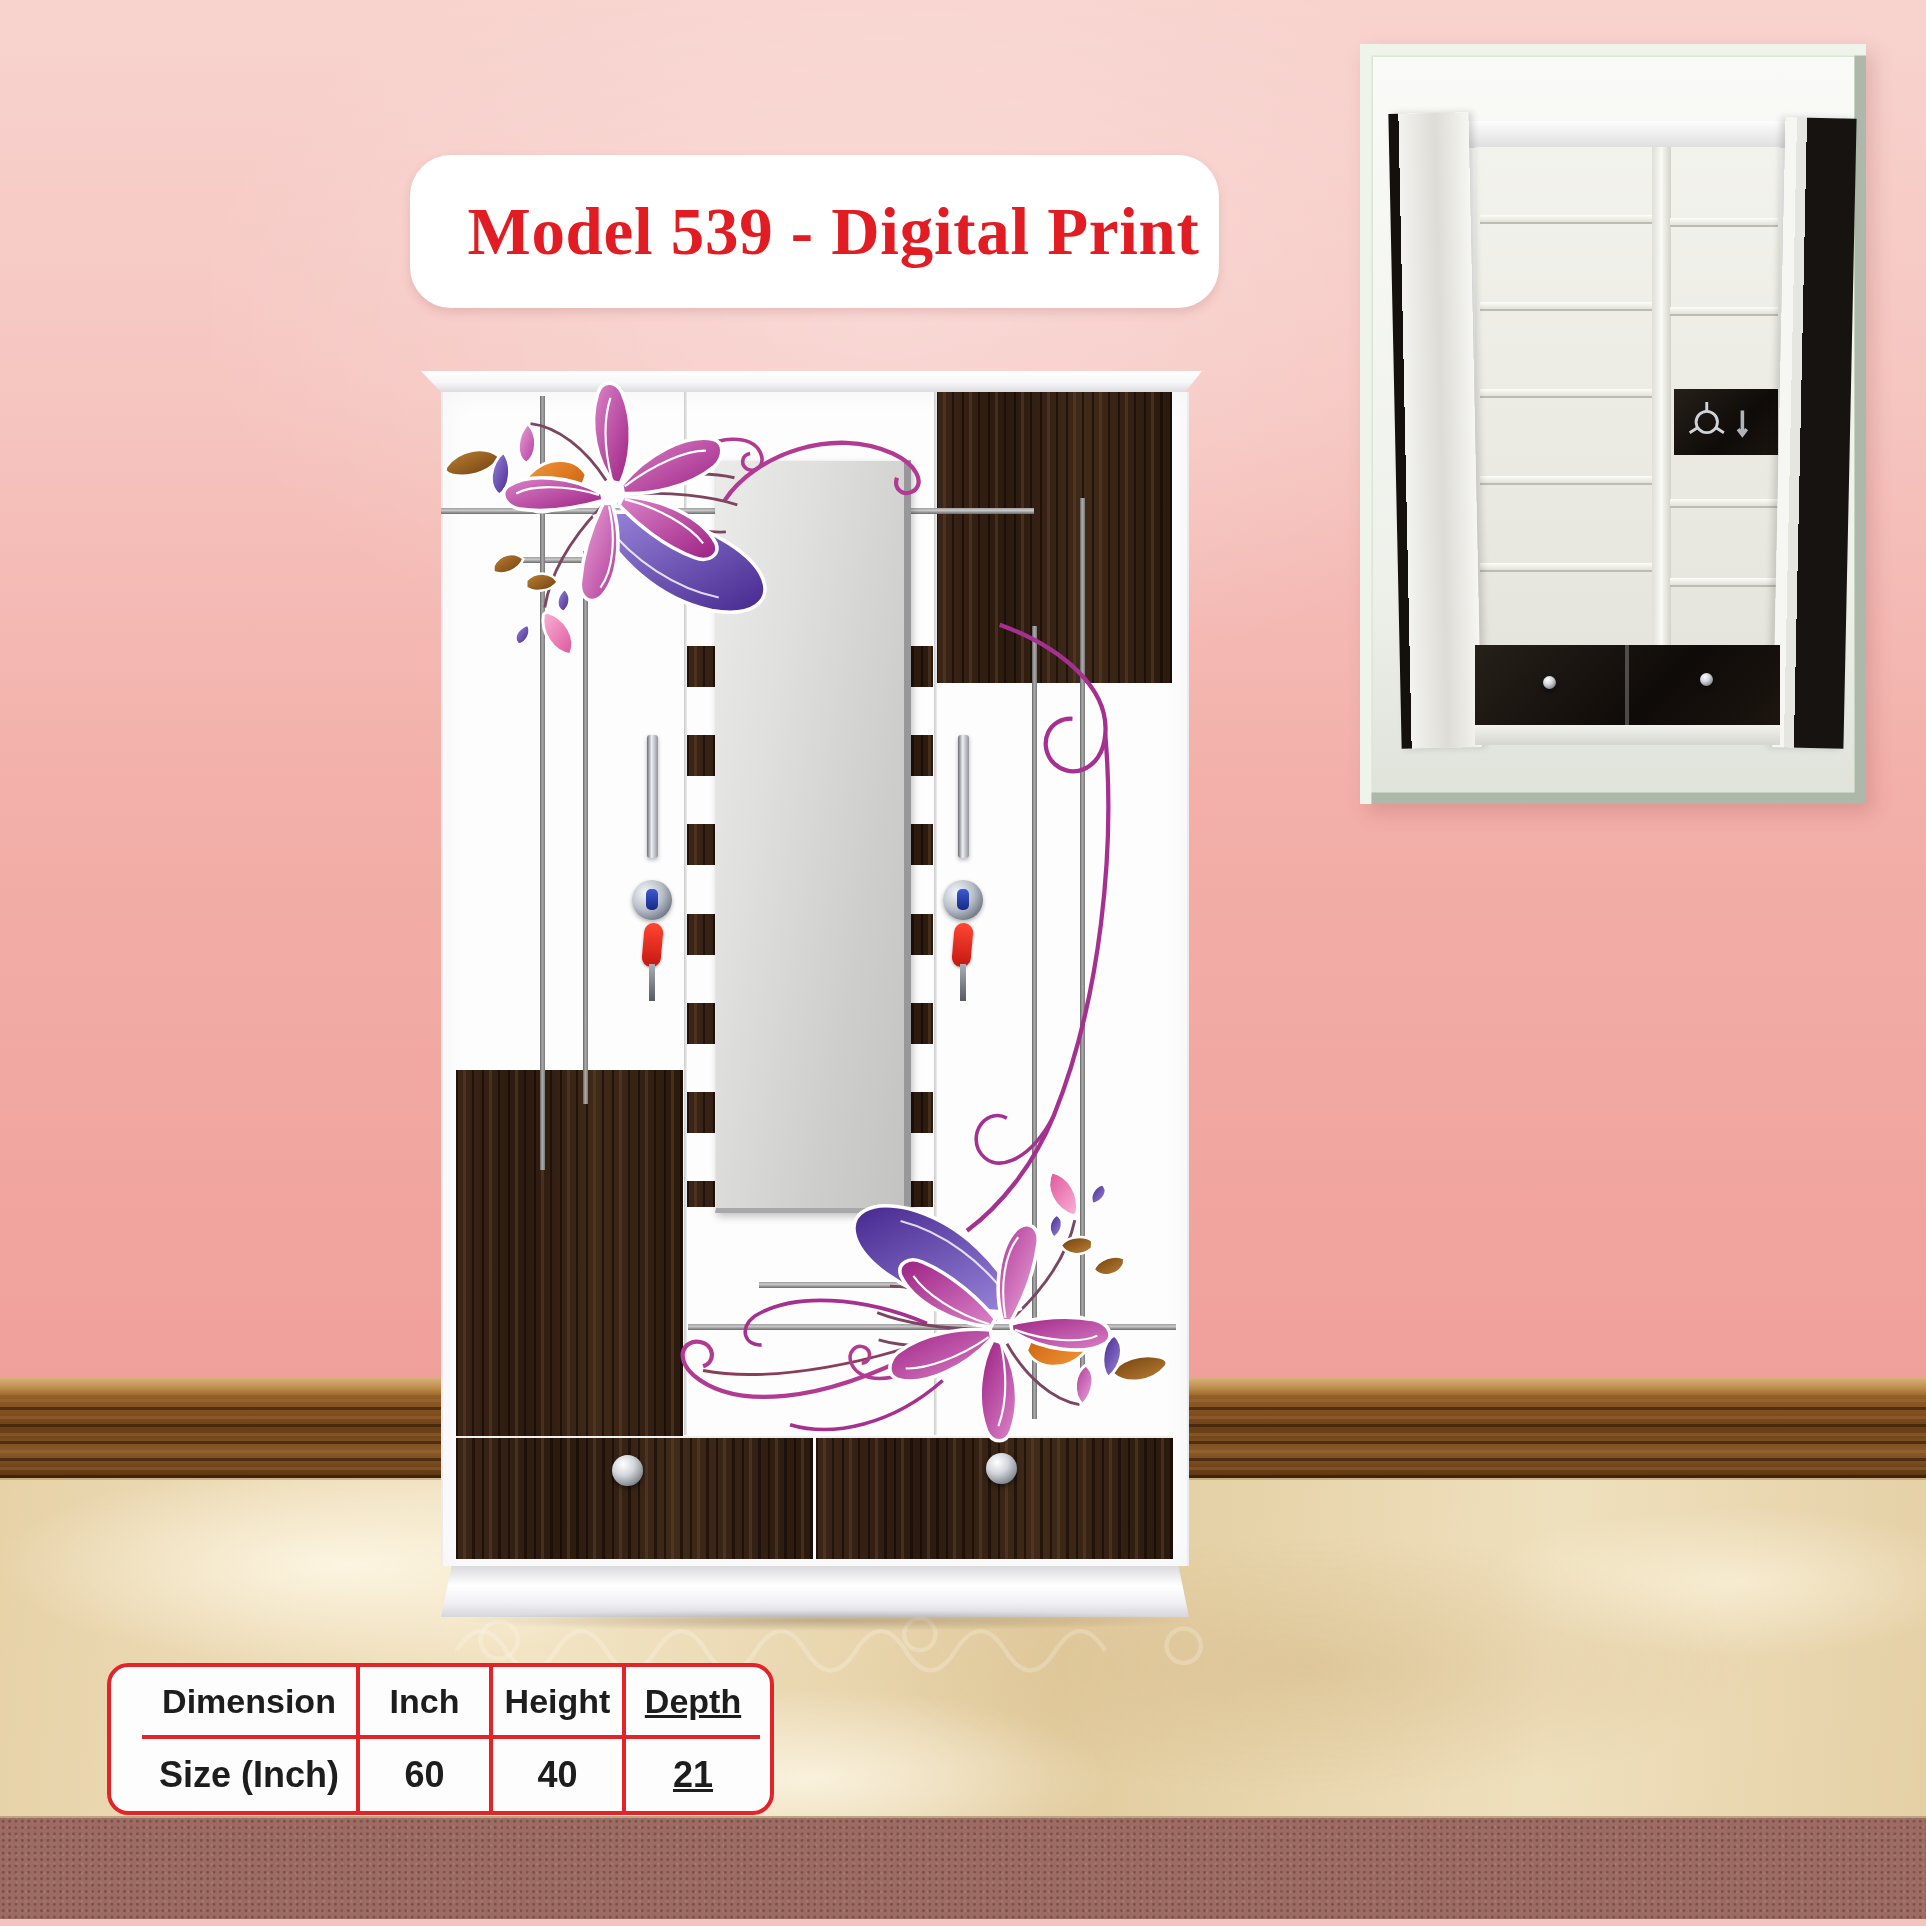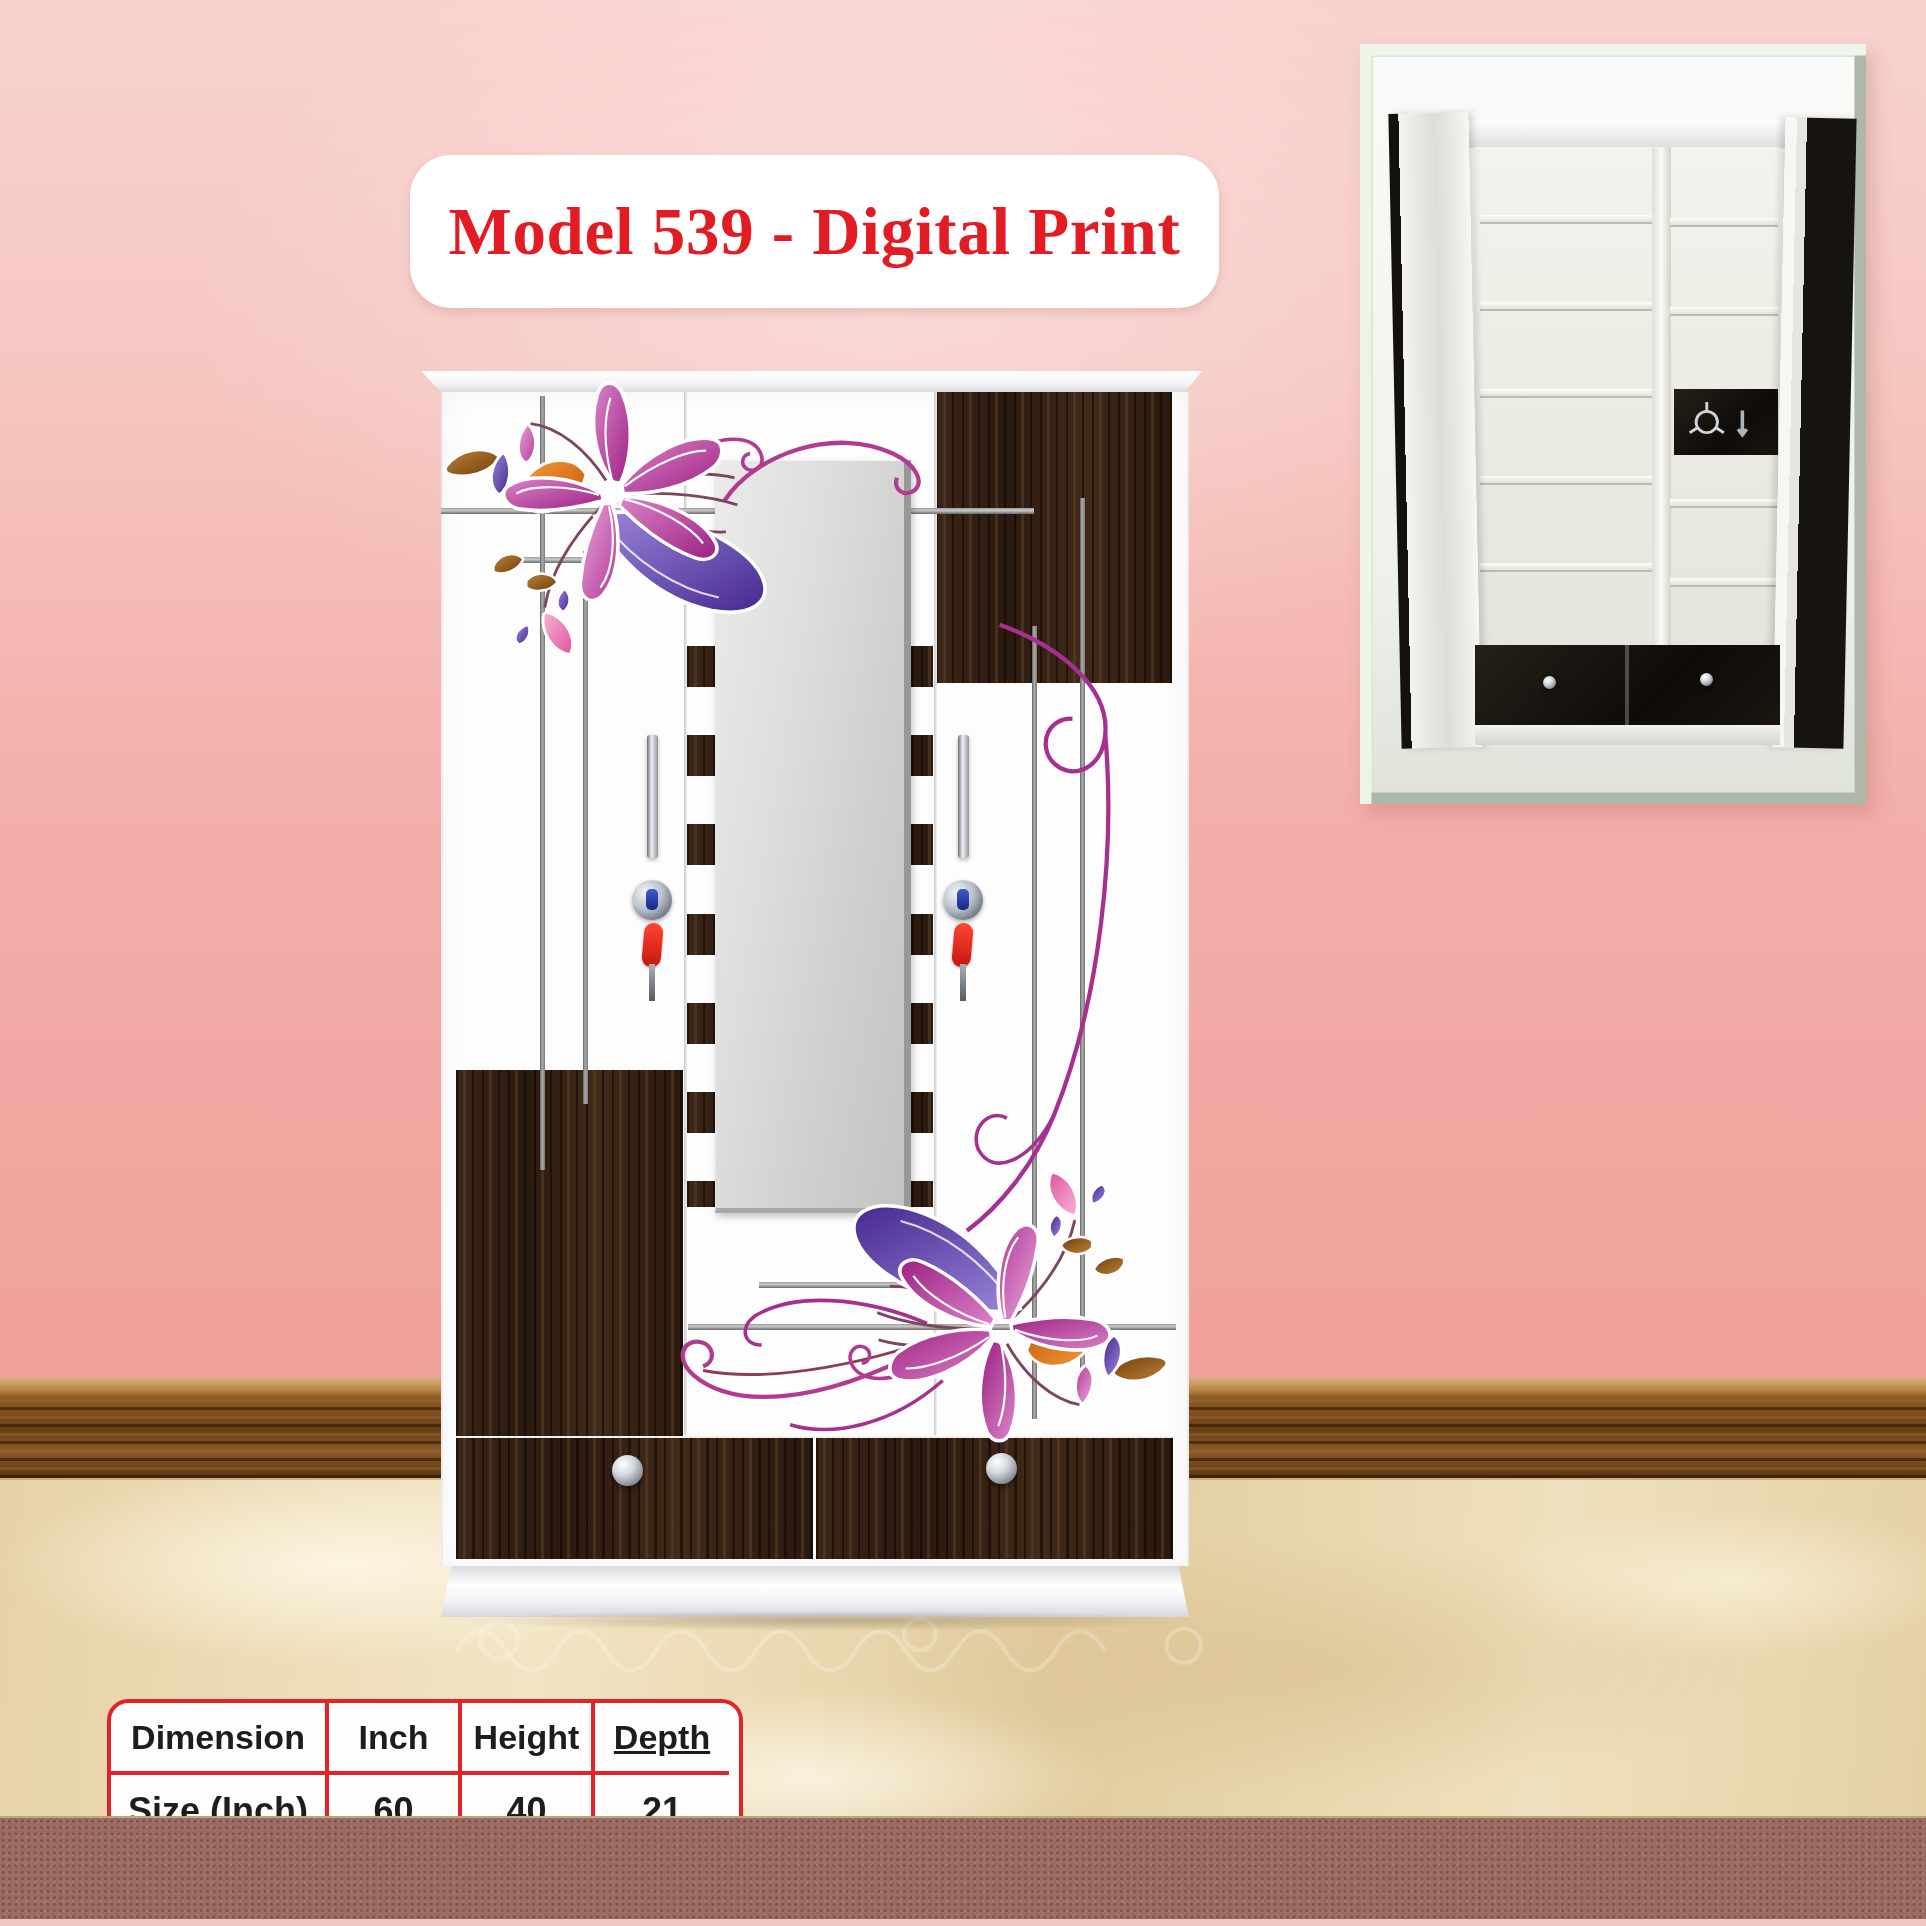--- a/index.html
+++ b/index.html
@@ -39,21 +39,21 @@
   .footer-strip{left:0;top:1919px;width:1926px;height:7.1px;background:#f2c6c0;}
   .quote{left:385px;top:1826px;width:856px;height:78px;line-height:78px;
     text-align:center;font-family:"DejaVu Serif", serif;font-style:italic;
     font-size:56px;color:#fbf3ea;white-space:nowrap;}
 
   
   .badge{left:410px;top:155px;width:809px;height:153px;background:#ffffff;
     border-radius:41px;box-shadow:0 4.3px 10px rgba(160,80,80,0.18);}
   .badge-text{left:410px;top:155px;width:809px;height:153px;line-height:153px;
     text-align:center;font-family:"Liberation Serif", serif;font-weight:700;
-    font-size:67px;letter-spacing:0.7px;color:#e11d23;white-space:nowrap;}
+    font-size:67px;letter-spacing:0.7px;color:#e11d23;white-space:nowrap;padding-left:19px;}
 
   
   .woodv{background-color:#33221a;
     background-image:
       repeating-linear-gradient(90deg,
         rgba(10,4,1,0.55) 0 2.1px, rgba(0,0,0,0) 2.1px 7.1px,
         rgba(96,66,40,0.50) 7.1px 10px, rgba(0,0,0,0) 10px 16.4px,
         rgba(18,8,3,0.60) 16.4px 18.5px, rgba(0,0,0,0) 18.5px 26px),
       linear-gradient(90deg,#3b2517,#2b1a0f 30%,#402a19 62%,#2a190e);}
   .crown{left:421px;top:371px;width:781px;height:21.4px;
@@ -91,23 +91,23 @@
   .lock{width:40px;height:40px;border-radius:50%;
     background:radial-gradient(circle at 34% 32%,#f4f7fb,#b9bfc9 45%,#757c89 76%,#454b57);
     box-shadow:0 2.1px 4.3px rgba(0,0,0,0.3);}
   .lock i{position:absolute;left:14.3px;top:8.6px;width:11.4px;height:21.4px;border-radius:5px;
     background:linear-gradient(180deg,#3c5bd0,#162a86);}
   .fob{width:18.5px;height:44px;border-radius:9.3px;transform:rotate(5deg);
     background:linear-gradient(180deg,#ff4632,#c41710);box-shadow:0 1.4px 2.9px rgba(0,0,0,0.3);}
   .keystem{width:5.7px;height:37px;background:linear-gradient(180deg,#a9afb7,#565a62);}
 
   
-  .spec{left:107px;top:1699px;width:628px;height:144px;background:#fdfdfd;
+  .spec{left:107px;top:1663px;width:628px;height:144px;background:#fdfdfd;
     border:4.3px solid #e42328;border-radius:21.4px;overflow:hidden;
-    display:grid;grid-template-columns:218px 133px 133px 134px;grid-template-rows:1fr 1fr;}
+    display:grid;grid-template-columns:218px 133px 133px 134px;grid-template-rows:1fr 1fr;padding-left:31px;}
   .spec .cell{display:flex;align-items:center;justify-content:center;
     border-right:4.3px solid #e42328;border-bottom:4.3px solid #e42328;
     font-weight:700;color:#1d1d1d;font-size:34px;}
   .spec .cell:nth-child(4n){border-right:none;text-decoration:underline;}
   .spec .cell:nth-child(n+5){border-bottom:none;font-size:36px;}
 
   
   .inset-frame{left:1360px;top:44px;width:506px;height:760px;background:#dbe6d6;
     box-shadow:inset 11.4px 11.4px 0 #eef4ea, inset -11.4px -11.4px 0 #adb8aa, 7.1px 8.6px 18.5px rgba(140,70,70,0.22);}
   .inset-photo{left:1373px;top:57px;width:481px;height:735px;

